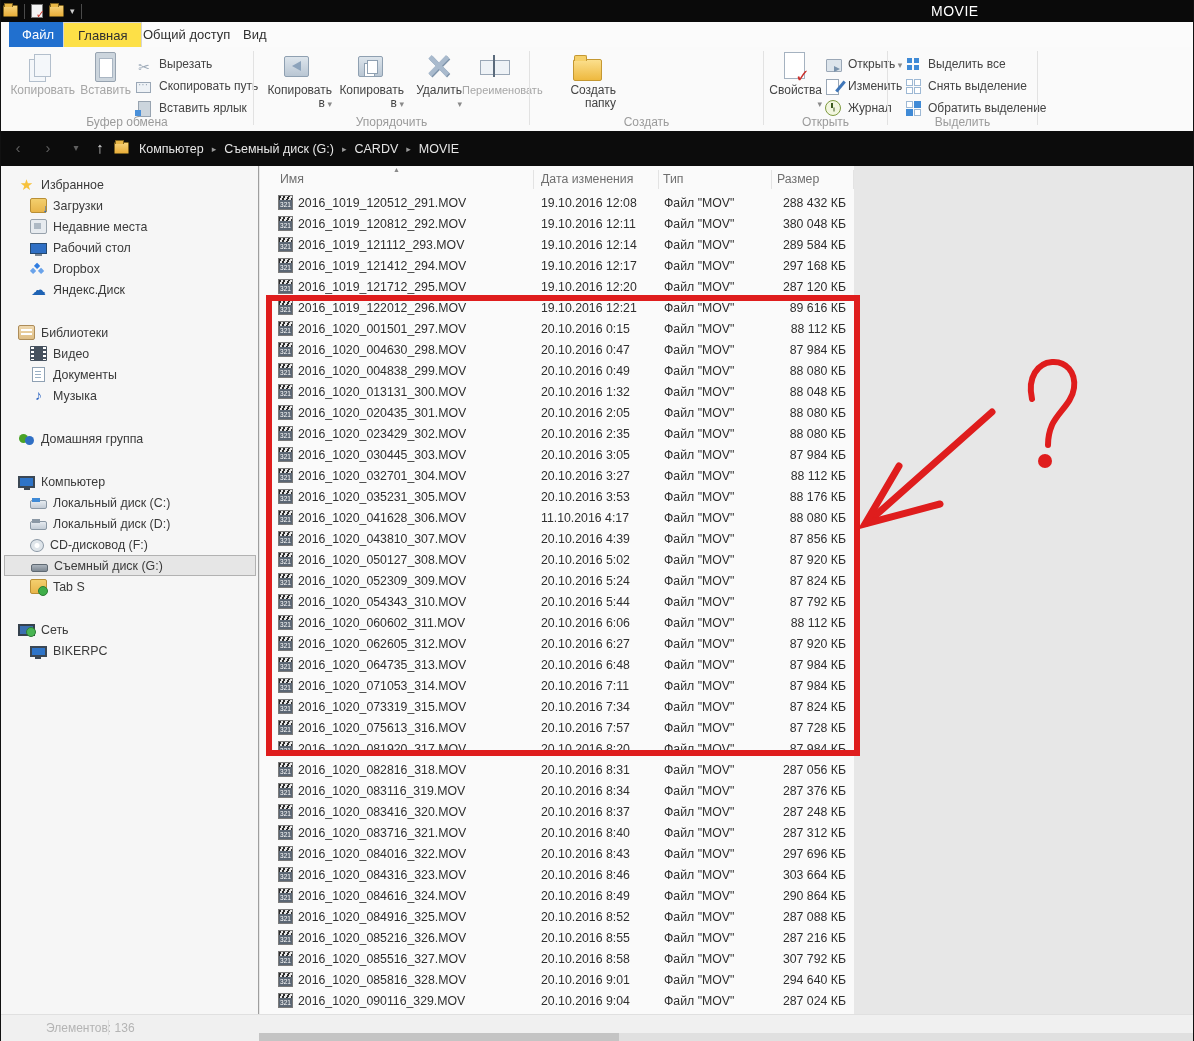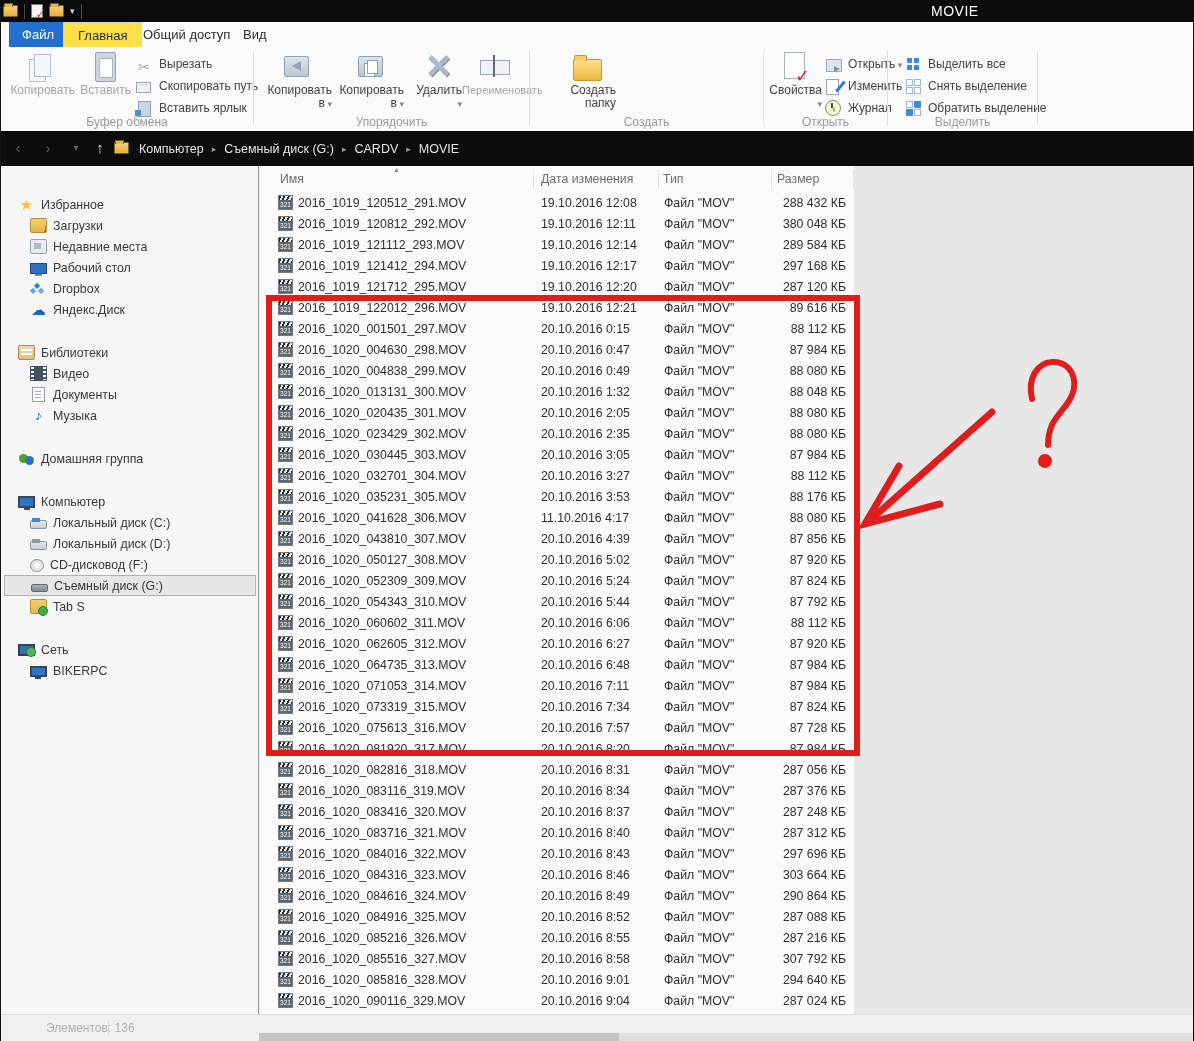--- a/index.html
+++ b/index.html
@@ -74,21 +74,21 @@
   
   .navbar{position:absolute;left:0;top:131px;width:100%;height:35px;background:#0c0c0c;color:#dedede;font-size:12.5px;}
   .navbtn{position:absolute;top:7px;width:22px;height:20px;text-align:center;line-height:20px;font-size:15px;color:#5f5f5f;}
   .nav-up{color:#d6d6d6;font-weight:bold;}
   .addr-folder{position:absolute;left:113px;top:11px;}
   .crumbs{position:absolute;left:138px;top:9px;display:flex;align-items:center;height:18px;}
   .crumb{color:#e6e6e6;white-space:nowrap;}
   .csep{color:#9a9a9a;font-size:9px;margin:0 8px;}
   
   .content{position:absolute;left:0;top:166px;width:100%;height:848px;background:#e7e7e7;}
-  .sidebar{position:absolute;left:0;top:0;width:258px;height:100%;background:#f6f6f6;border-right:1px solid #9e9e9e;padding-top:28px;overflow:hidden;}
+  .sidebar{position:absolute;left:0;top:0;width:258px;height:100%;background:#f6f6f6;border-right:1px solid #9e9e9e;padding-top:8px;overflow:hidden;}
   .sec{margin-bottom:22px;}
   .srow{display:flex;align-items:center;height:21px;font-size:12.4px;color:#3a3a3a;white-space:nowrap;}
   .srow.head{padding-left:17px;}
   .srow.item{padding-left:29px;}
   .srow.sel{background:#e6e6e6;border:1px solid #b2b2b2;margin-right:2px;margin-left:3px;padding-left:26px;}
   .slbl{margin-left:6px;}
   .ic{width:17px;height:15px;display:inline-block;position:relative;text-align:center;font-size:12px;line-height:15px;flex:0 0 17px;}
   .ic-star::before{content:"★";color:#f7c23c;font-size:15px;}
   .ic-downloads{background:linear-gradient(#f3cf6e,#e8b54a);border:1px solid #b98f35;border-radius:2px;}
   .ic-downloads::after{content:"↓";position:absolute;right:-2px;bottom:-4px;color:#1d62c6;font-size:11px;font-weight:bold;}

